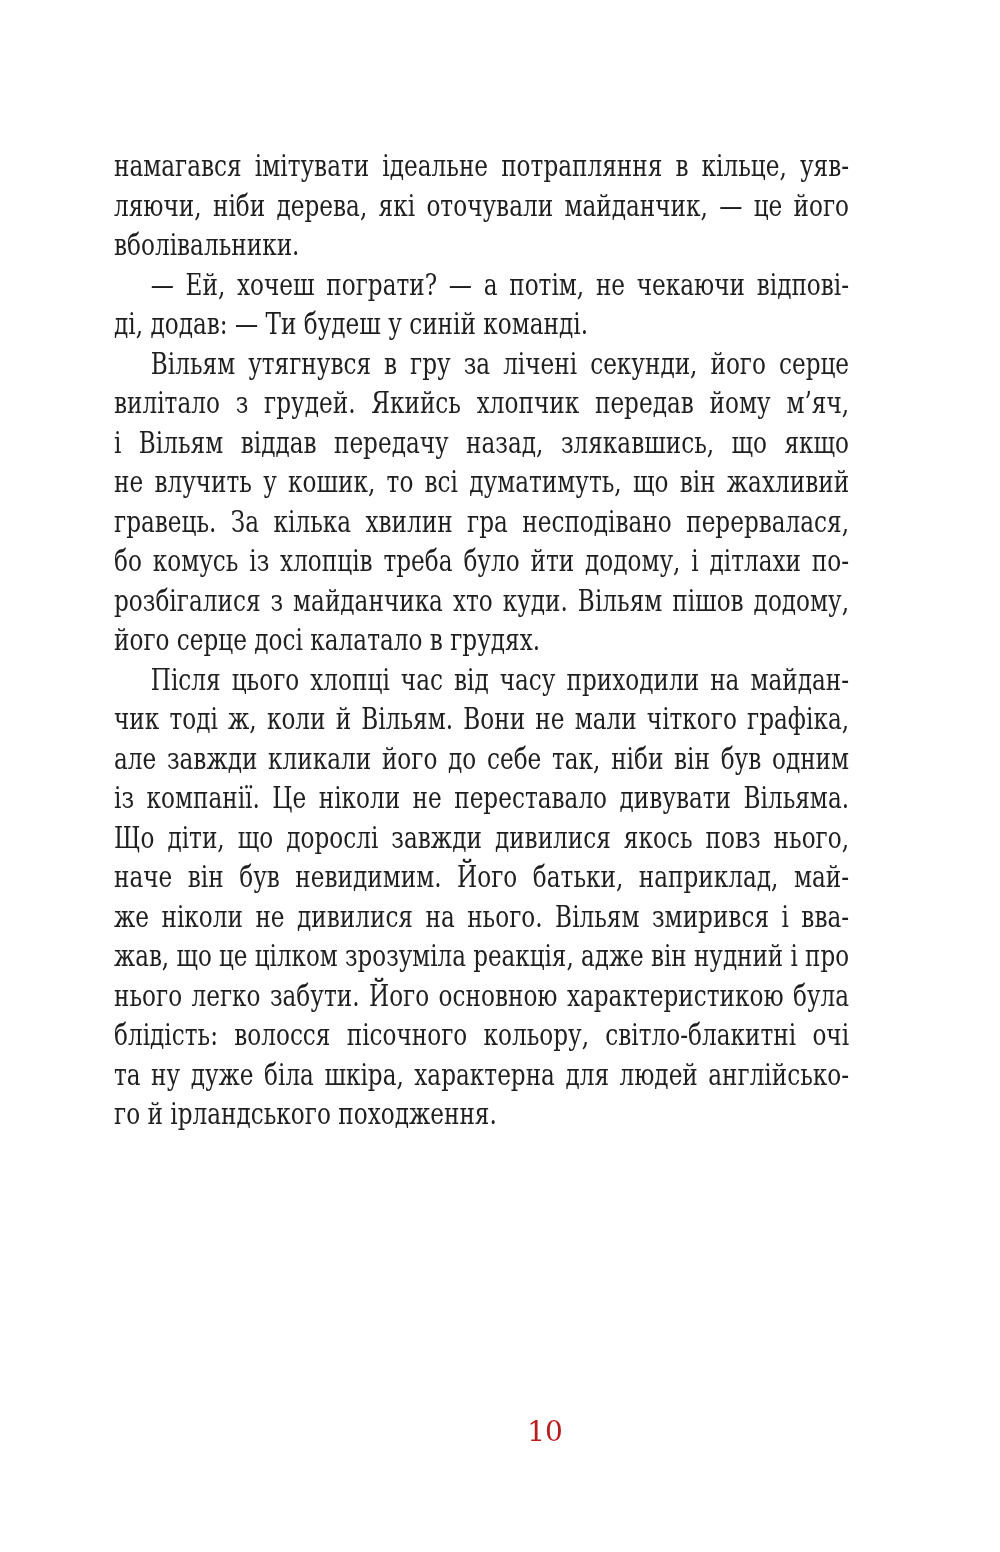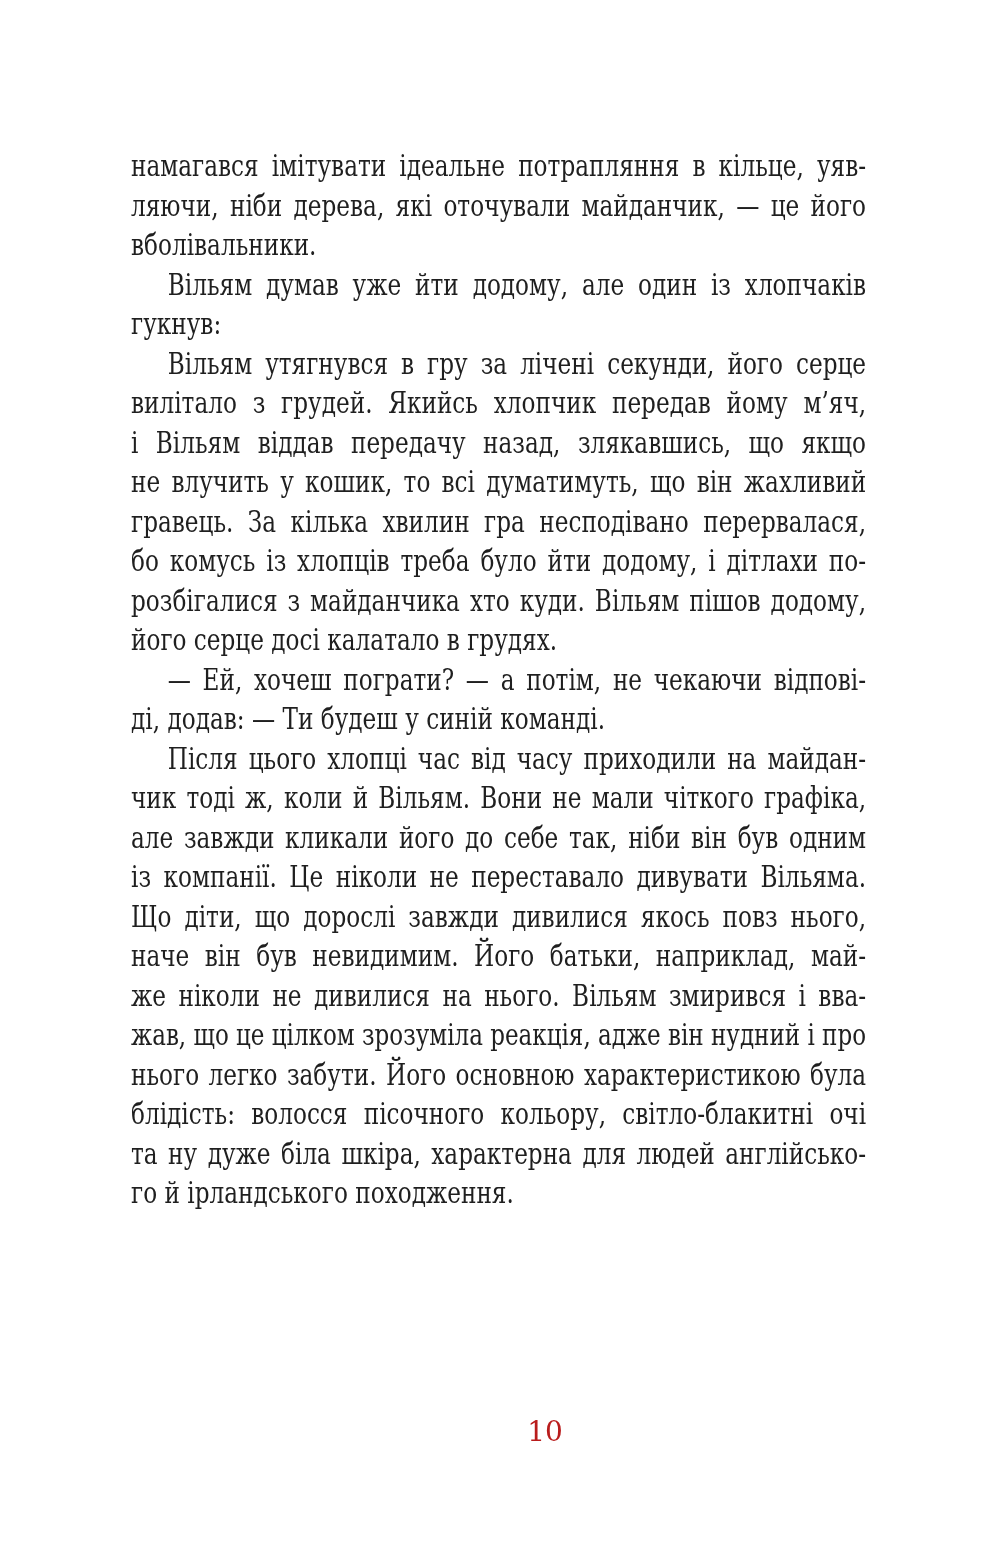--- a/index.html
+++ b/index.html
@@ -14,21 +14,21 @@
     font-family: "DejaVu Serif", serif;
     color: #1f1f1f;
   }
   .book-page {
     position: absolute;
     inset: 0;
     background: #ffffff;
   }
   .page-text {
     position: absolute;
-    left: 131px;
+    left: 114px;
     top: 147px;
     width: 735px;
   }
   .paragraph {
     margin: 0;
     padding: 0;
   }
   .line {
     box-sizing: border-box;
     width: 920px;
@@ -65,36 +65,32 @@
 <body>
 
 <div class="book-page">
   <div class="page-text">
       <div class="paragraph">
         <div class="line">намагався імітувати ідеальне потрапляння в кільце, уяв-</div>
         <div class="line">ляючи, ніби дерева, які оточували майданчик, — це його</div>
         <div class="line final">вболівальники.</div>
       </div>
       <div class="paragraph">
-        <div class="line indent">Вільям думав уже йти додому, але один із хлопчаків</div>
-        <div class="line final">гукнув:</div>
+        <div class="line indent">— Ей, хочеш пограти? — а потім, не чекаючи відпові-</div>
+        <div class="line final">ді, додав: — Ти будеш у синій команді.</div>
       </div>
       <div class="paragraph">
         <div class="line indent">Вільям утягнувся в гру за лічені секунди, його серце</div>
         <div class="line">вилітало з грудей. Якийсь хлопчик передав йому м’яч,</div>
         <div class="line">і Вільям віддав передачу назад, злякавшись, що якщо</div>
         <div class="line">не влучить у кошик, то всі думатимуть, що він жахливий</div>
         <div class="line">гравець. За кілька хвилин гра несподівано перервалася,</div>
         <div class="line">бо комусь із хлопців треба було йти додому, і дітлахи по-</div>
         <div class="line">розбігалися з майданчика хто куди. Вільям пішов додому,</div>
         <div class="line final">його серце досі калатало в грудях.</div>
-      </div>
-      <div class="paragraph">
-        <div class="line indent">— Ей, хочеш пограти? — а потім, не чекаючи відпові-</div>
-        <div class="line final">ді, додав: — Ти будеш у синій команді.</div>
       </div>
       <div class="paragraph">
         <div class="line indent">Після цього хлопці час від часу приходили на майдан-</div>
         <div class="line">чик тоді ж, коли й Вільям. Вони не мали чіткого графіка,</div>
         <div class="line">але завжди кликали його до себе так, ніби він був одним</div>
         <div class="line">із компанії. Це ніколи не переставало дивувати Вільяма.</div>
         <div class="line">Що діти, що дорослі завжди дивилися якось повз нього,</div>
         <div class="line">наче він був невидимим. Його батьки, наприклад, май-</div>
         <div class="line">же ніколи не дивилися на нього. Вільям змирився і вва-</div>
         <div class="line" style="transform: scaleX(0.793737);">жав, що це цілком зрозуміла реакція, адже він нудний і про</div>

